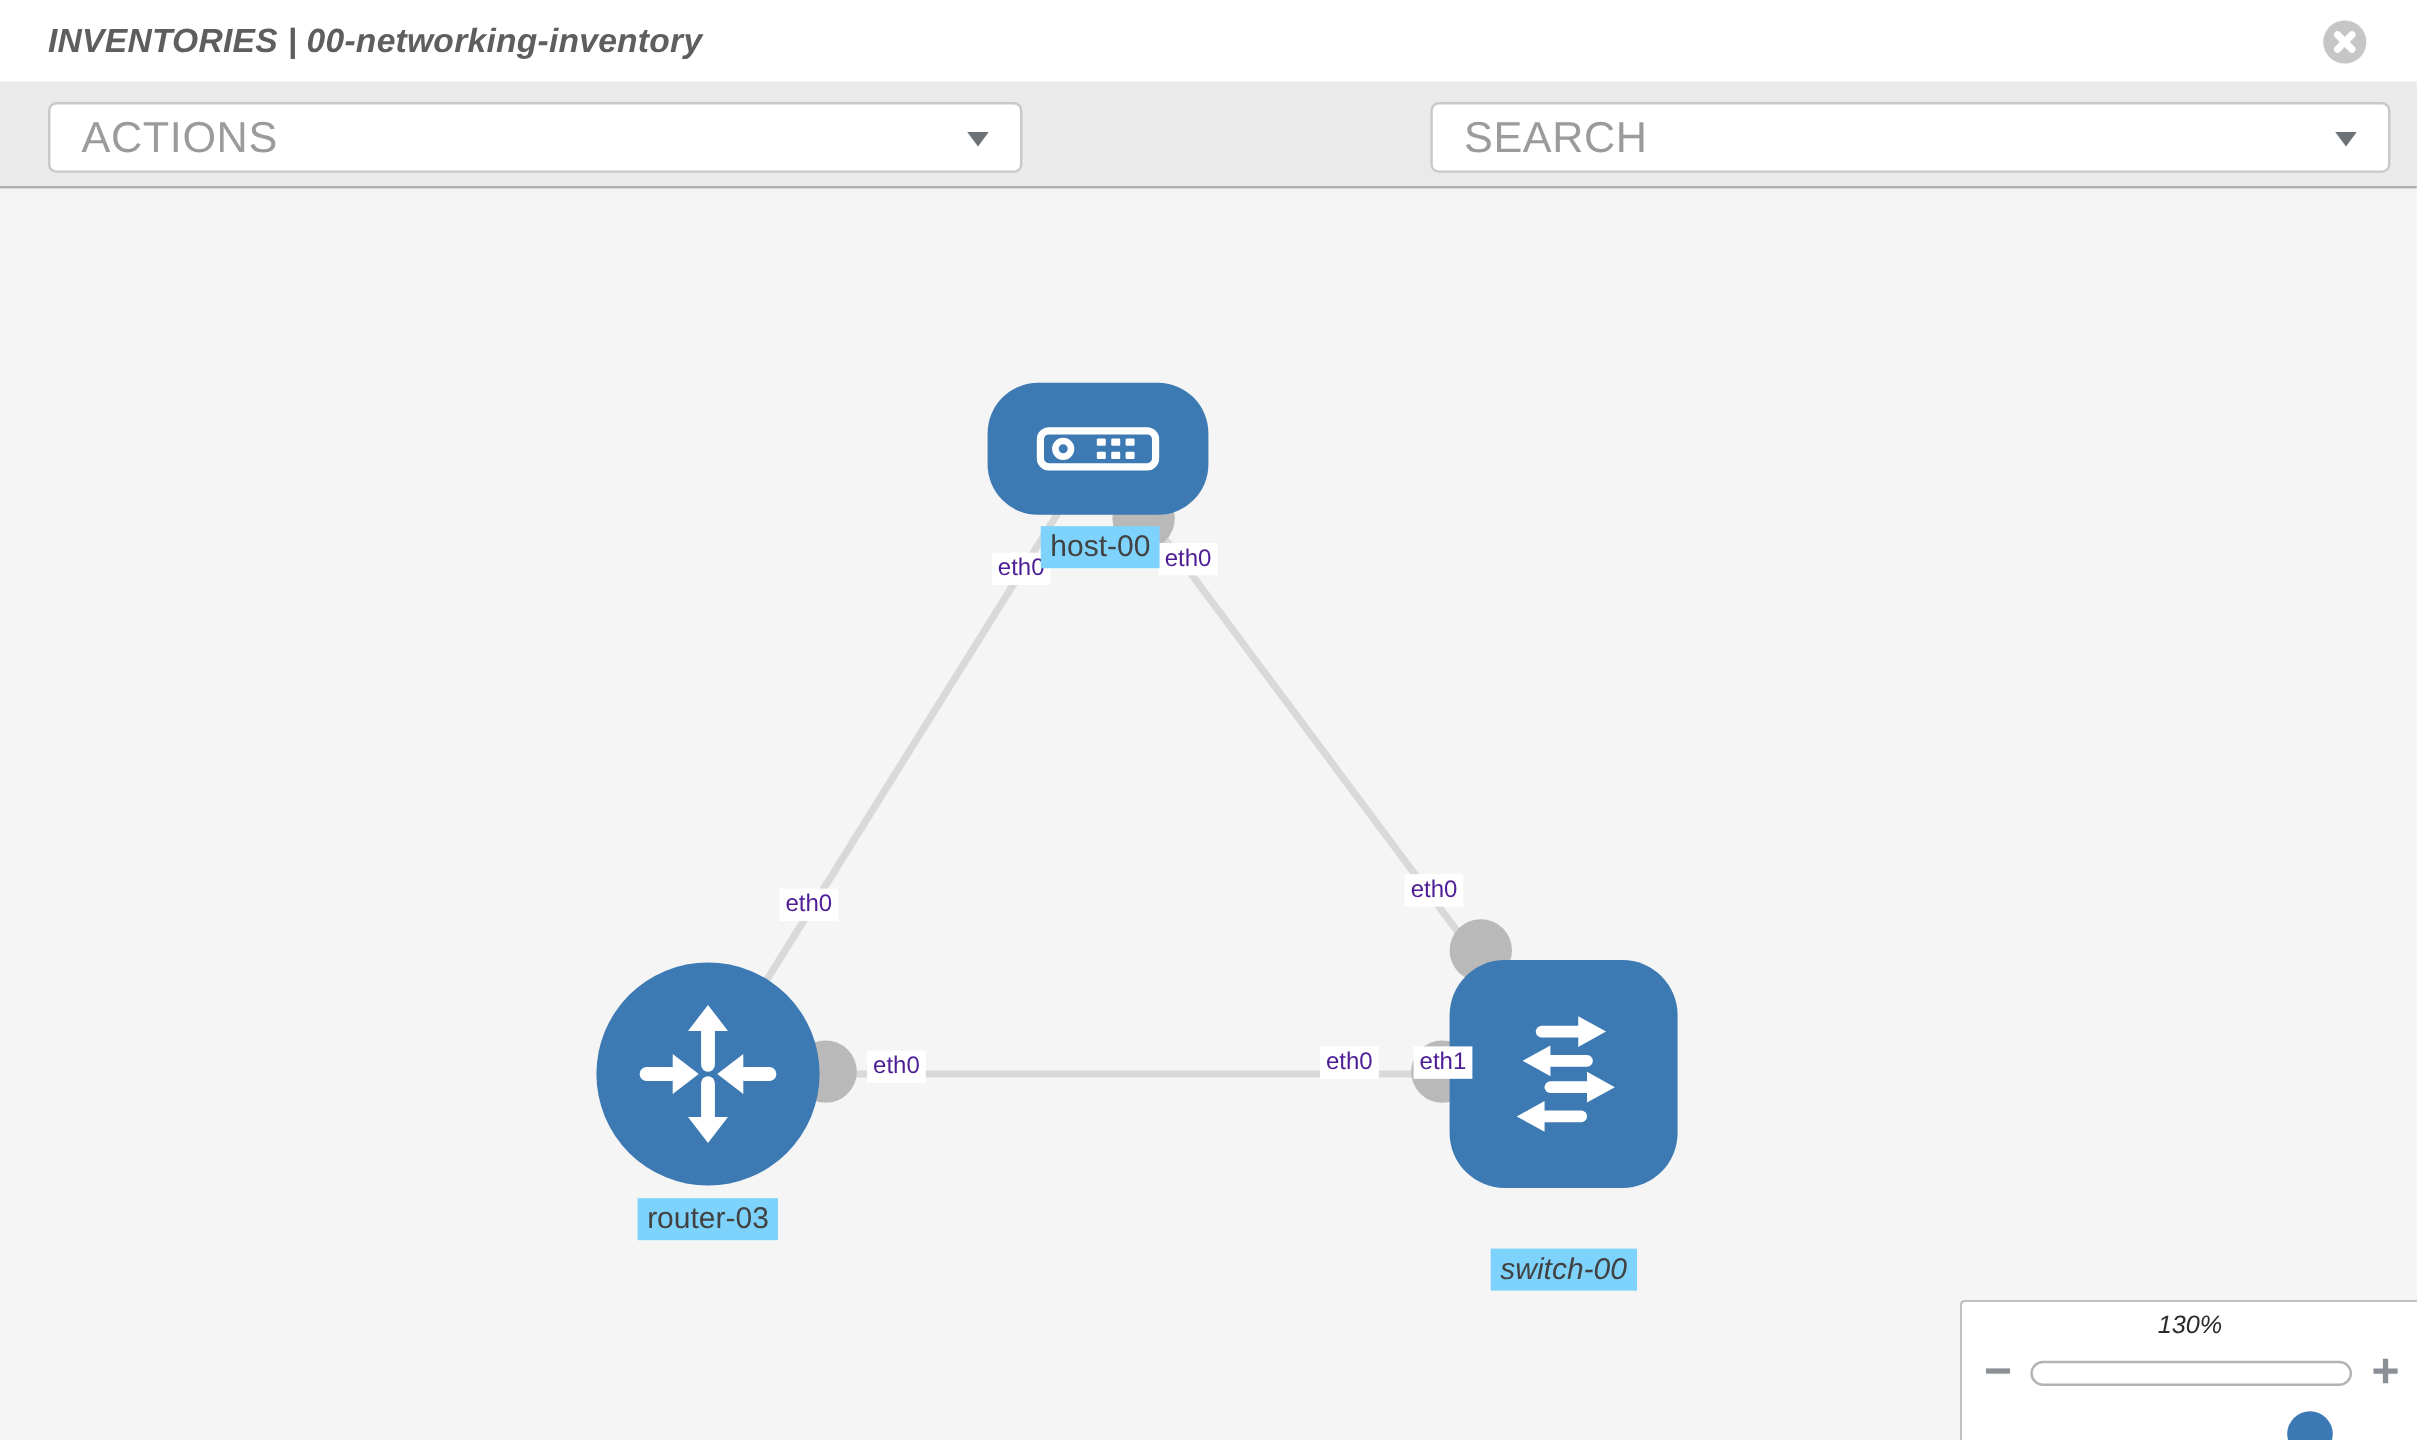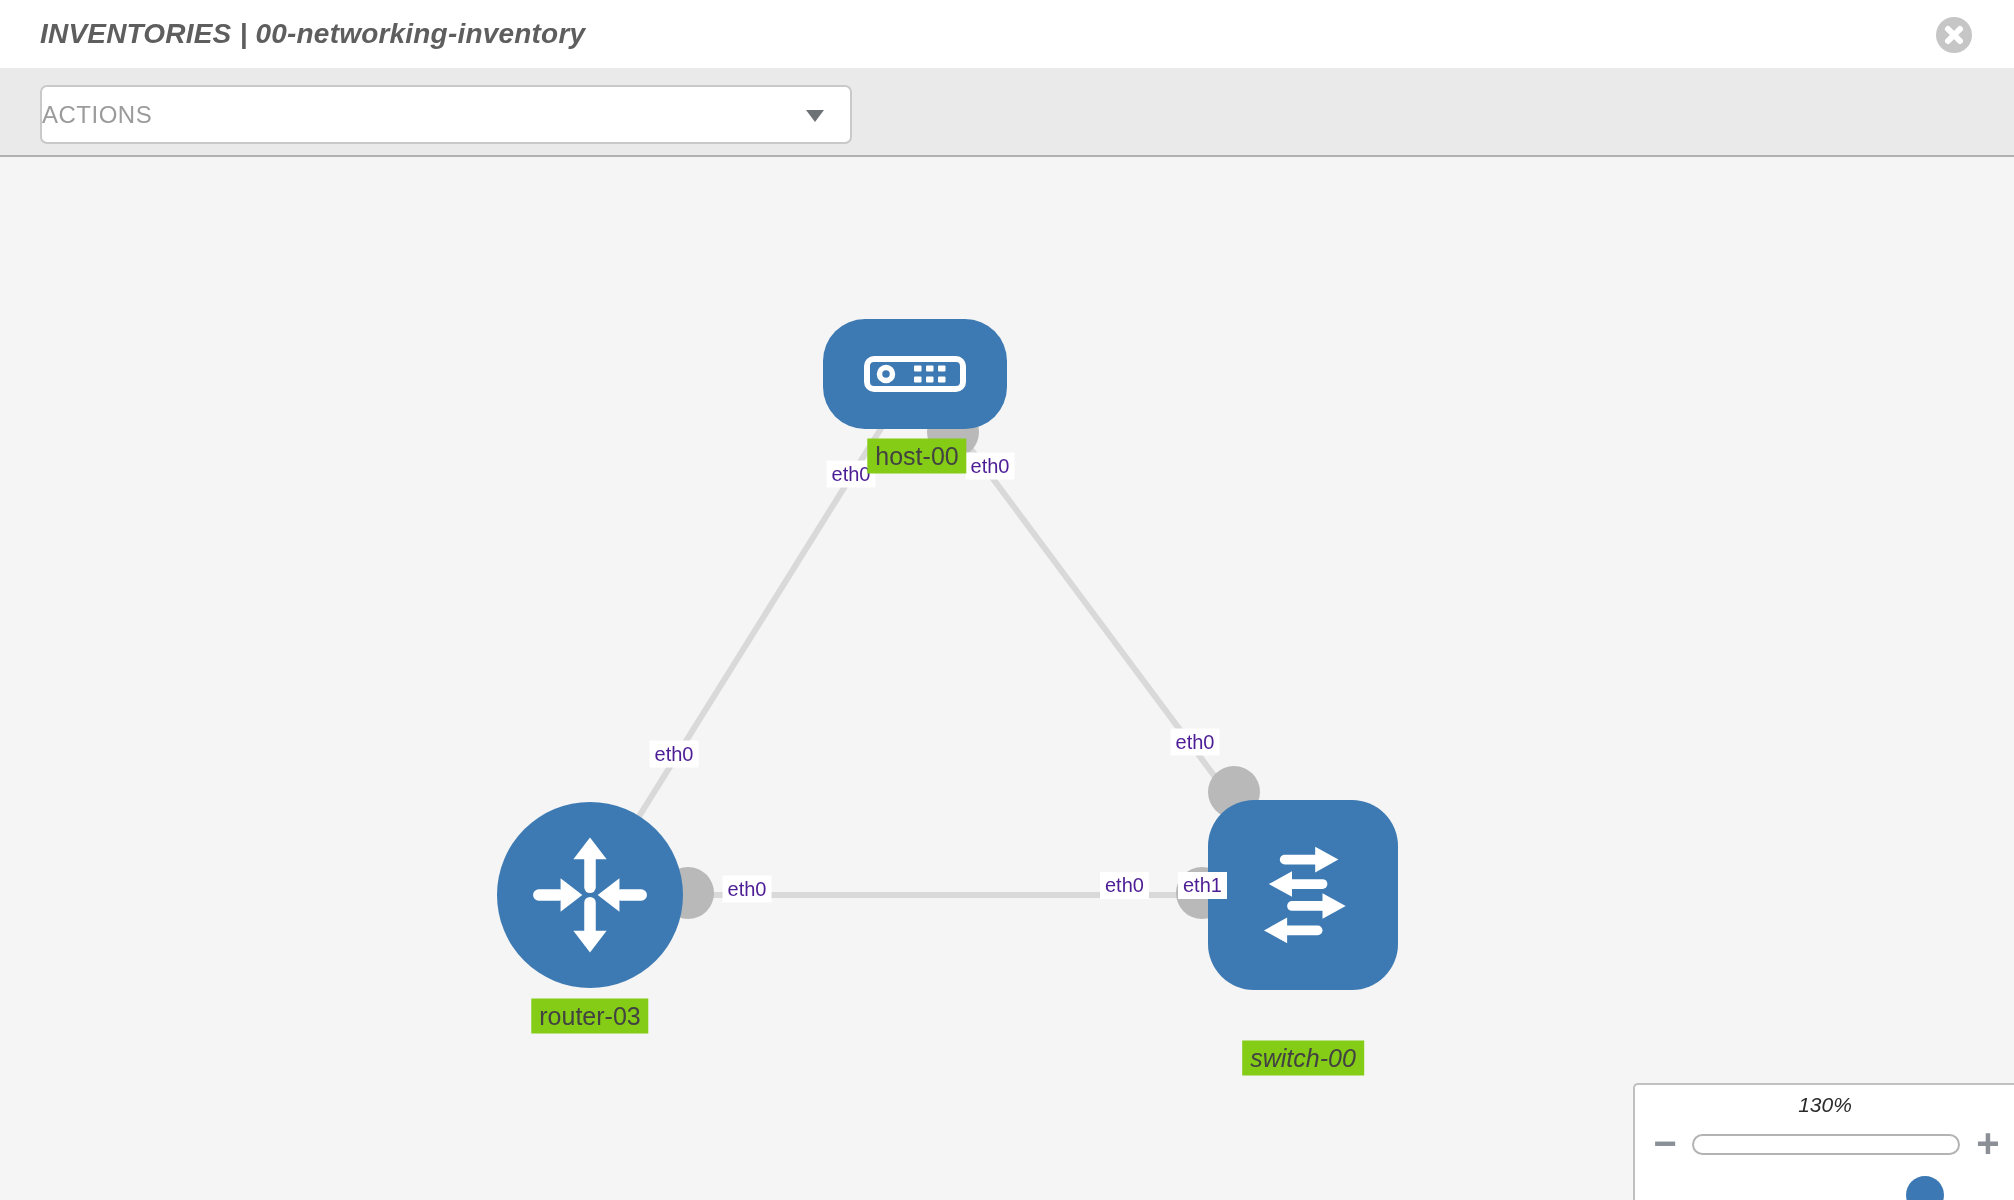--- a/index.html
+++ b/index.html
@@ -10,42 +10,42 @@
   .header { position:absolute; left:0; top:0; width:2014px; height:68px; background:#ffffff;font-style:italic; }
   .page-title { position:absolute; left:40px; top:18px; font-size:28px; font-weight:700; color:#5e5e5e; letter-spacing:0.2px; }
   .close-btn { position:absolute; right:42px; top:17px; width:36px; height:36px; border:none; border-radius:50%;
     background:#c6c6c6; cursor:pointer; display:flex; align-items:center; justify-content:center; }
 
   
   .toolbar { position:absolute; left:0; top:68px; width:2014px; height:89px; background:#eaeaea;
     border-bottom:2px solid #b0b0b0; }
   .select-box { position:absolute; top:17px; height:59px; background:#ffffff; border:2px solid #c9c9c9;
     border-radius:7px; display:flex; align-items:center; cursor:pointer; }
-  .select-box .sel-label { font-size:24px; color:#9b9b9b; letter-spacing:0.5px; }
+  .select-box .sel-label { padding-left:26px; font-size:36px; color:#9b9b9b; letter-spacing:0.5px; }
   .caret { position:absolute; right:26px; top:50%; margin-top:-5px; width:0; height:0;
     border-left:9px solid transparent; border-right:9px solid transparent; border-top:12px solid #6d7277; }
   .actions-box { left:40px; width:812px; }
   .search-box { left:1192px; width:800px; }
   .tool-btn { position:absolute; top:98px; width:44px; height:44px; background:transparent; border:none;
     cursor:pointer; display:flex; align-items:center; justify-content:center; }
   .tool-btn.wrench { left:1060px; }
   .tool-btn.key { left:1130px; }
 
   
   .canvas { position:absolute; left:0; top:159px; width:2014px; height:1041px; background:#f5f5f5; }
   .links-svg { position:absolute; left:0; top:0; z-index:1; }
   .links-svg line { stroke:#d9d9d9; stroke-width:6; }
   .links-svg circle { fill:#b9b9b9; }
 
   .node { position:absolute; background:#3d7ab3; z-index:3; display:flex; align-items:center; justify-content:center; cursor:pointer; }
   .node-host   { left:823px; top:160px; width:184px; height:110px; border-radius:42px; }
   .node-router { left:497px; top:643px; width:186px; height:186px; border-radius:50%; }
   .node-switch { left:1208px; top:641px; width:190px; height:190px; border-radius:46px; }
 
-  .node-label { position:absolute; background:#84cc16; color:#424242; font-size:25px; padding:3px 8px;
+  .node-label { position:absolute; background:#7dd3fc; color:#424242; font-size:25px; padding:3px 8px;
     white-space:nowrap; transform:translate(-50%,-50%); z-index:5; }
   .lbl-host   { left:917px; top:297px; }
   .lbl-router { left:590px; top:857px; }
   .lbl-switch { left:1303px; top:899px;font-style:italic; }
 
   .if-label { position:absolute; background:#ffffff; color:#4c1d95; font-size:20px; padding:2px 5px;
     white-space:nowrap; transform:translate(-50%,-50%); z-index:4; }
   .if-host-left   { left:851px;  top:315px; z-index:3; }
   .if-host-right  { left:990px;  top:307px; }
   .if-router-top  { left:674px;  top:595px; }
@@ -94,20 +94,24 @@
 
   <button class="tool-btn key">
     <svg width="34" height="34" viewBox="0 0 24 24" fill="none" stroke="#8b9198" stroke-width="2.8" stroke-linecap="round">
       <circle cx="7.5" cy="7.5" r="4"></circle>
       <path d="M10.4 10.4 L20.4 20.4"></path>
       <path d="M16.8 16.8 l-1.7 1.7"></path>
       <path d="M20.2 20.2 l-1.7 1.7"></path>
     </svg>
   </button>
 
+  <div class="select-box search-box">
+    <span class="sel-label">SEARCH</span>
+    <span class="caret"></span>
+  </div>
 </div>
 
 <div class="canvas">
 
   <svg class="links-svg" width="2014" height="1041">
     <line x1="590" y1="736" x2="915" y2="215"></line>
     <line x1="915" y1="215" x2="1303" y2="736"></line>
     <line x1="590" y1="736" x2="1303" y2="736"></line>
     <circle cx="953" cy="273" r="26"></circle>
     <circle cx="688" cy="734" r="26"></circle>

